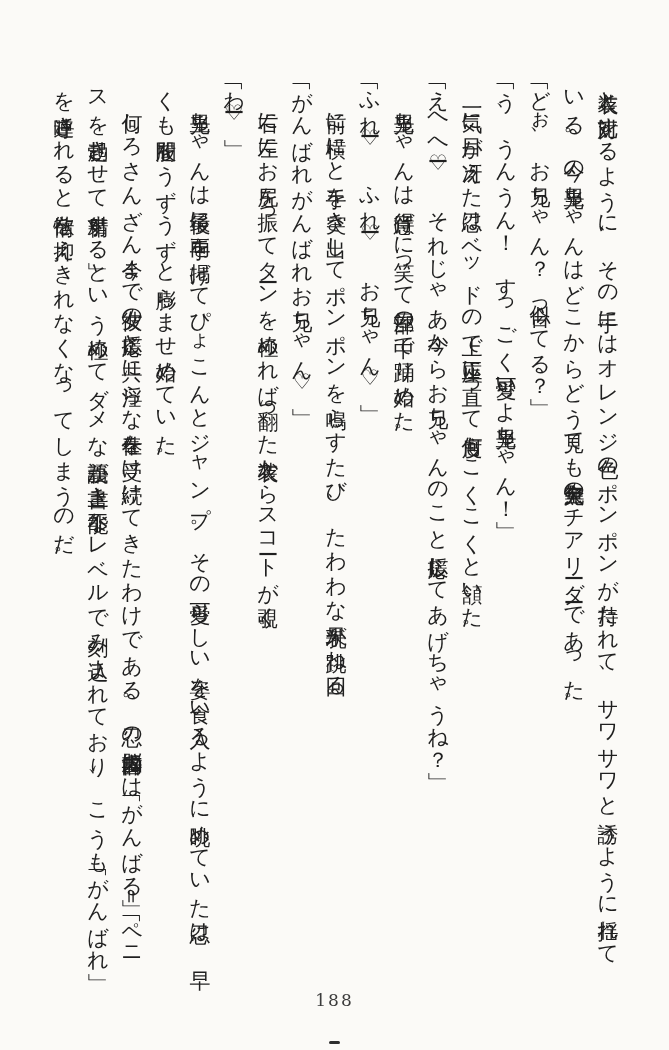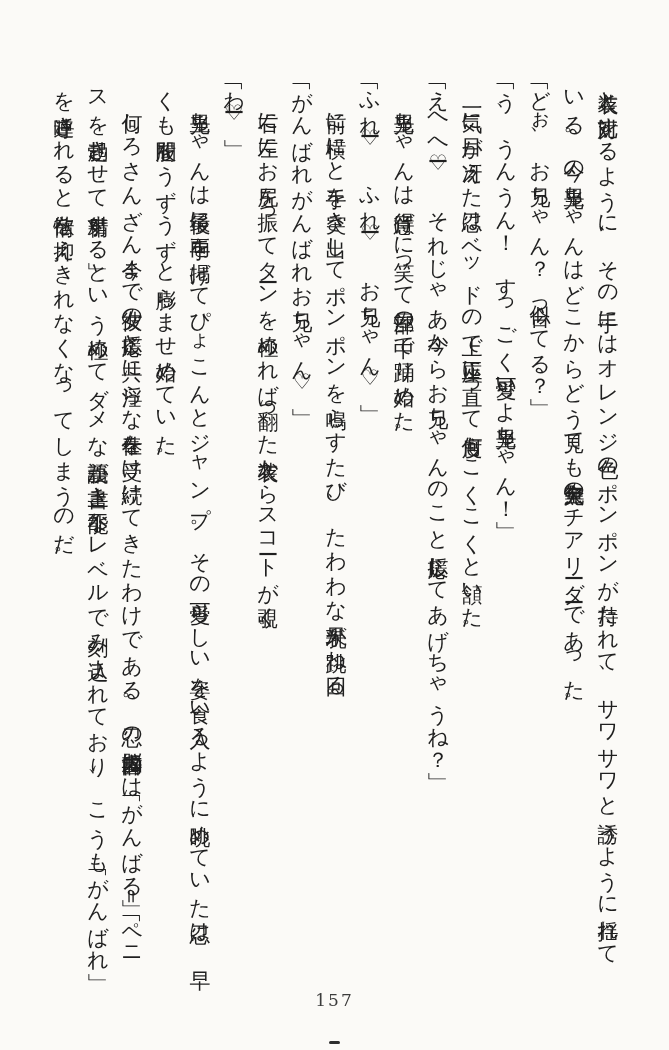--- a/index.html
+++ b/index.html
@@ -69,17 +69,17 @@
       <p class="indent">光里ちゃんは得意げに笑って部屋の中で踊り始めた。</p>
       <p class="">「ふれー♡　ふれー♡　お兄ちゃん♡」</p>
       <p class="indent">前に横にと手を突き出してポンポンを鳴らすたび、たわわな乳果が跳ね回る。</p>
       <p class="">「がんばれがんばれお兄ちゃん♡」</p>
       <p class="indent">右に左にお尻を振ってターンを極めれば翻った衣装からスコートが覗く。</p>
       <p class="">「わー♡」</p>
       <p class="indent">光里ちゃんは最後に両手を掲げてぴょこんとジャンプ。その可愛らしい姿を食い入るように眺めていた忍は、早くも股間をうずうずと膨らませ始めていた。</p>
       <p class="indent">何しろさんざん今まで彼女の応援と共に淫らな奉仕を受け続けてきたわけである。忍の脳内辞書には「がんばる」＝「ペニスを勃起させて射精する」という極めてダメな語義が上書き不能なレベルで刻み込まれており、こうも「がんばれ」を連呼されると欲情を抑えきれなくなってしまうのだ。</p>
     </div>
 
-  <div class="folio">157</div>
+  <div class="folio">188</div>
 
   <div class="folio-mark"></div>
 
 </div>
 
 </body></html>

